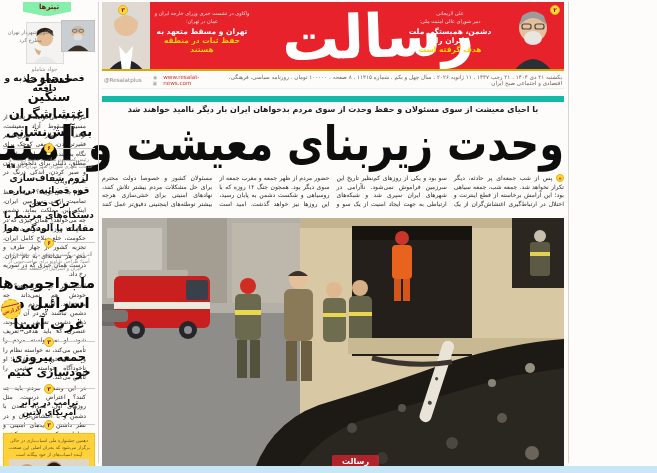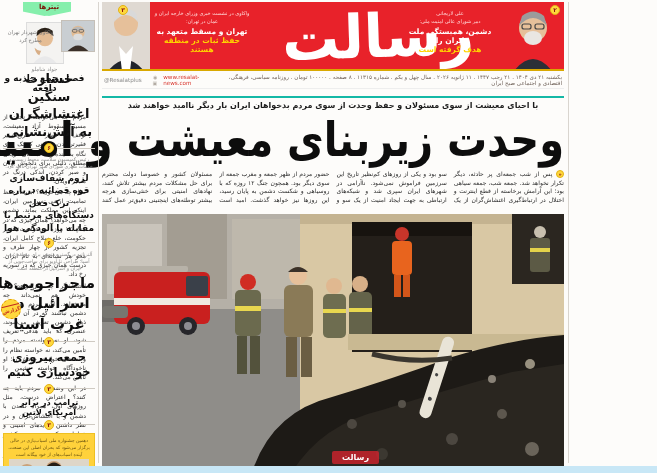--- a/index.html
+++ b/index.html
@@ -39,21 +39,21 @@
   .mast-story .t1 { font-size:7.5px; font-weight:900; margin-top:2px; }
   .mast-story .t2 { font-size:7.5px; font-weight:900; color:#ffd400; }
   .story-right { right:64px; }
   .story-left  { left:50px; }
 
   .dateline { display:flex; align-items:center; gap:5px; font-size:5.6px; color:#6f6158; padding:3px 2px 2px; border-bottom:1px solid #eee; }
   .dateline .web { color:#d8332b; direction:ltr; }
   .dateline .hnd { color:#8a8a8a; direction:ltr; }
   .dl-icons { color:#b3aca4; font-size:5px; letter-spacing:1px; }
 
-  .lead-kicker { border-top:2px solid #14b8a6; margin-top:7px; padding-top:3px;
+  .lead-kicker { border-top:6px solid #14b8a6; margin-top:7px; padding-top:3px;
     text-align:center; font-size:8px; font-weight:bold; color:#1c1c1c; }
   .lead-headline { text-align:center; font-size:40px; font-weight:900; color:#0d0d0d;
     transform:scaleY(1.18); transform-origin:top; letter-spacing:-1px; margin-top:2px; height:52px; white-space:nowrap; }
   .lead-body { margin-top:6px; height:40px; overflow:hidden; column-count:4; column-gap:7px;
     font-size:6.1px; line-height:1.42; text-align:justify; color:#2b2b2b; }
   .mini-dot { display:inline-flex; width:8px; height:8px; border-radius:50%; background:#ffd83d;
     border:1px solid #e3b214; color:#8c1510; font-size:5px; font-weight:bold; align-items:center; justify-content:center; vertical-align:middle; }
   .main-photo { position:relative; margin-top:4px; width:462px; height:258px; background:#888; }
   .watermark { position:absolute; bottom:8px; right:185px; background:rgba(205,35,45,.82);
     color:#fff; font-size:8px; font-weight:bold; padding:2px 10px; border-radius:2px; }

